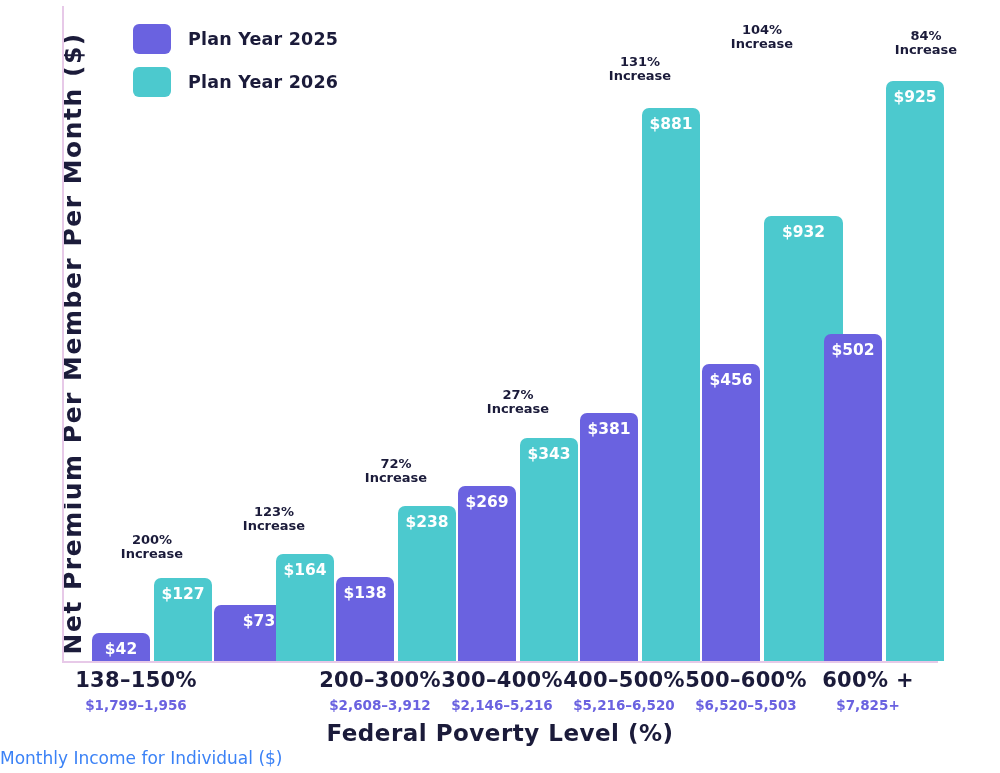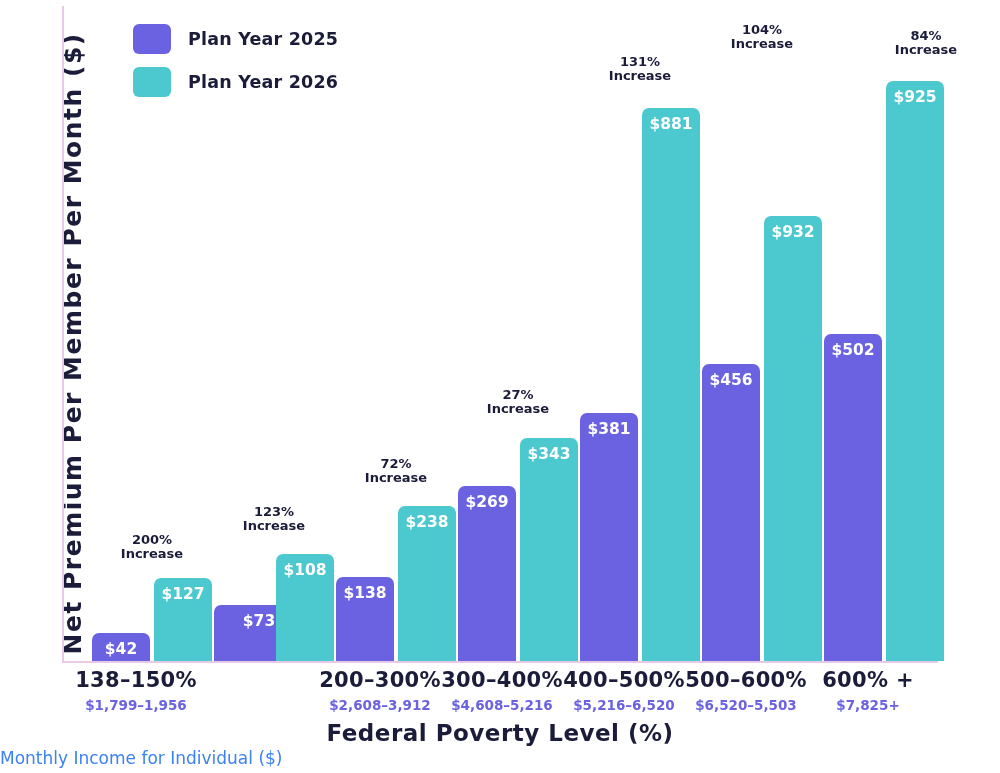--- a/index.html
+++ b/index.html
@@ -217,21 +217,21 @@
 
     <div class="group" style="left:150px; width:120px;">
       <div class="increase" style="bottom:128px;">
         <span class="pct">123%</span>
         <span class="word">Increase</span>
       </div>
       <div class="bar y2025" style="height:56px;padding-left:32px;">
         <div class="bar-value">$73</div>
       </div>
       <div class="bar y2026" style="height:107px;">
-        <div class="bar-value">$108</div>
+        <div class="bar-value">$164</div>
       </div>
     </div>
 
     <div class="group" style="left:272px; width:120px;">
       <div class="increase" style="bottom:176px;">
         <span class="pct">72%</span>
         <span class="word">Increase</span>
       </div>
       <div class="bar y2025" style="height:84px;">
         <div class="bar-value">$138</div>
@@ -268,21 +268,21 @@
     </div>
 
     <div class="group" style="left:638px; width:120px;">
       <div class="increase" style="bottom:610px;">
         <span class="pct">104%</span>
         <span class="word">Increase</span>
       </div>
       <div class="bar y2025" style="height:297px;">
         <div class="bar-value">$456</div>
       </div>
-      <div class="bar y2026" style="height:445px;">
+      <div class="bar y2026" style="height:445px;padding-left:21px;">
         <div class="bar-value">$932</div>
       </div>
     </div>
 
     <div class="group" style="left:760px; width:120px;">
       <div class="increase" style="bottom:604px; left:52px;">
         <span class="pct">84%</span>
         <span class="word">Increase</span>
       </div>
       <div class="bar y2025" style="height:327px;">
@@ -298,21 +298,21 @@
   <div class="xtick" style="left:61px;">
     <span class="cat">138–150%</span>
     <span class="inc">$1,799–1,956</span>
   </div>
   <div class="xtick" style="left:305px;">
     <span class="cat">200–300%</span>
     <span class="inc">$2,608–3,912</span>
   </div>
   <div class="xtick" style="left:427px;">
     <span class="cat">300–400%</span>
-    <span class="inc">$4,608–5,216</span>
+    <span class="inc">$2,146–5,216</span>
   </div>
   <div class="xtick" style="left:549px;">
     <span class="cat">400–500%</span>
     <span class="inc">$5,216–6,520</span>
   </div>
   <div class="xtick" style="left:671px;">
     <span class="cat">500–600%</span>
     <span class="inc">$6,520–5,503</span>
   </div>
   <div class="xtick" style="left:793px;">

